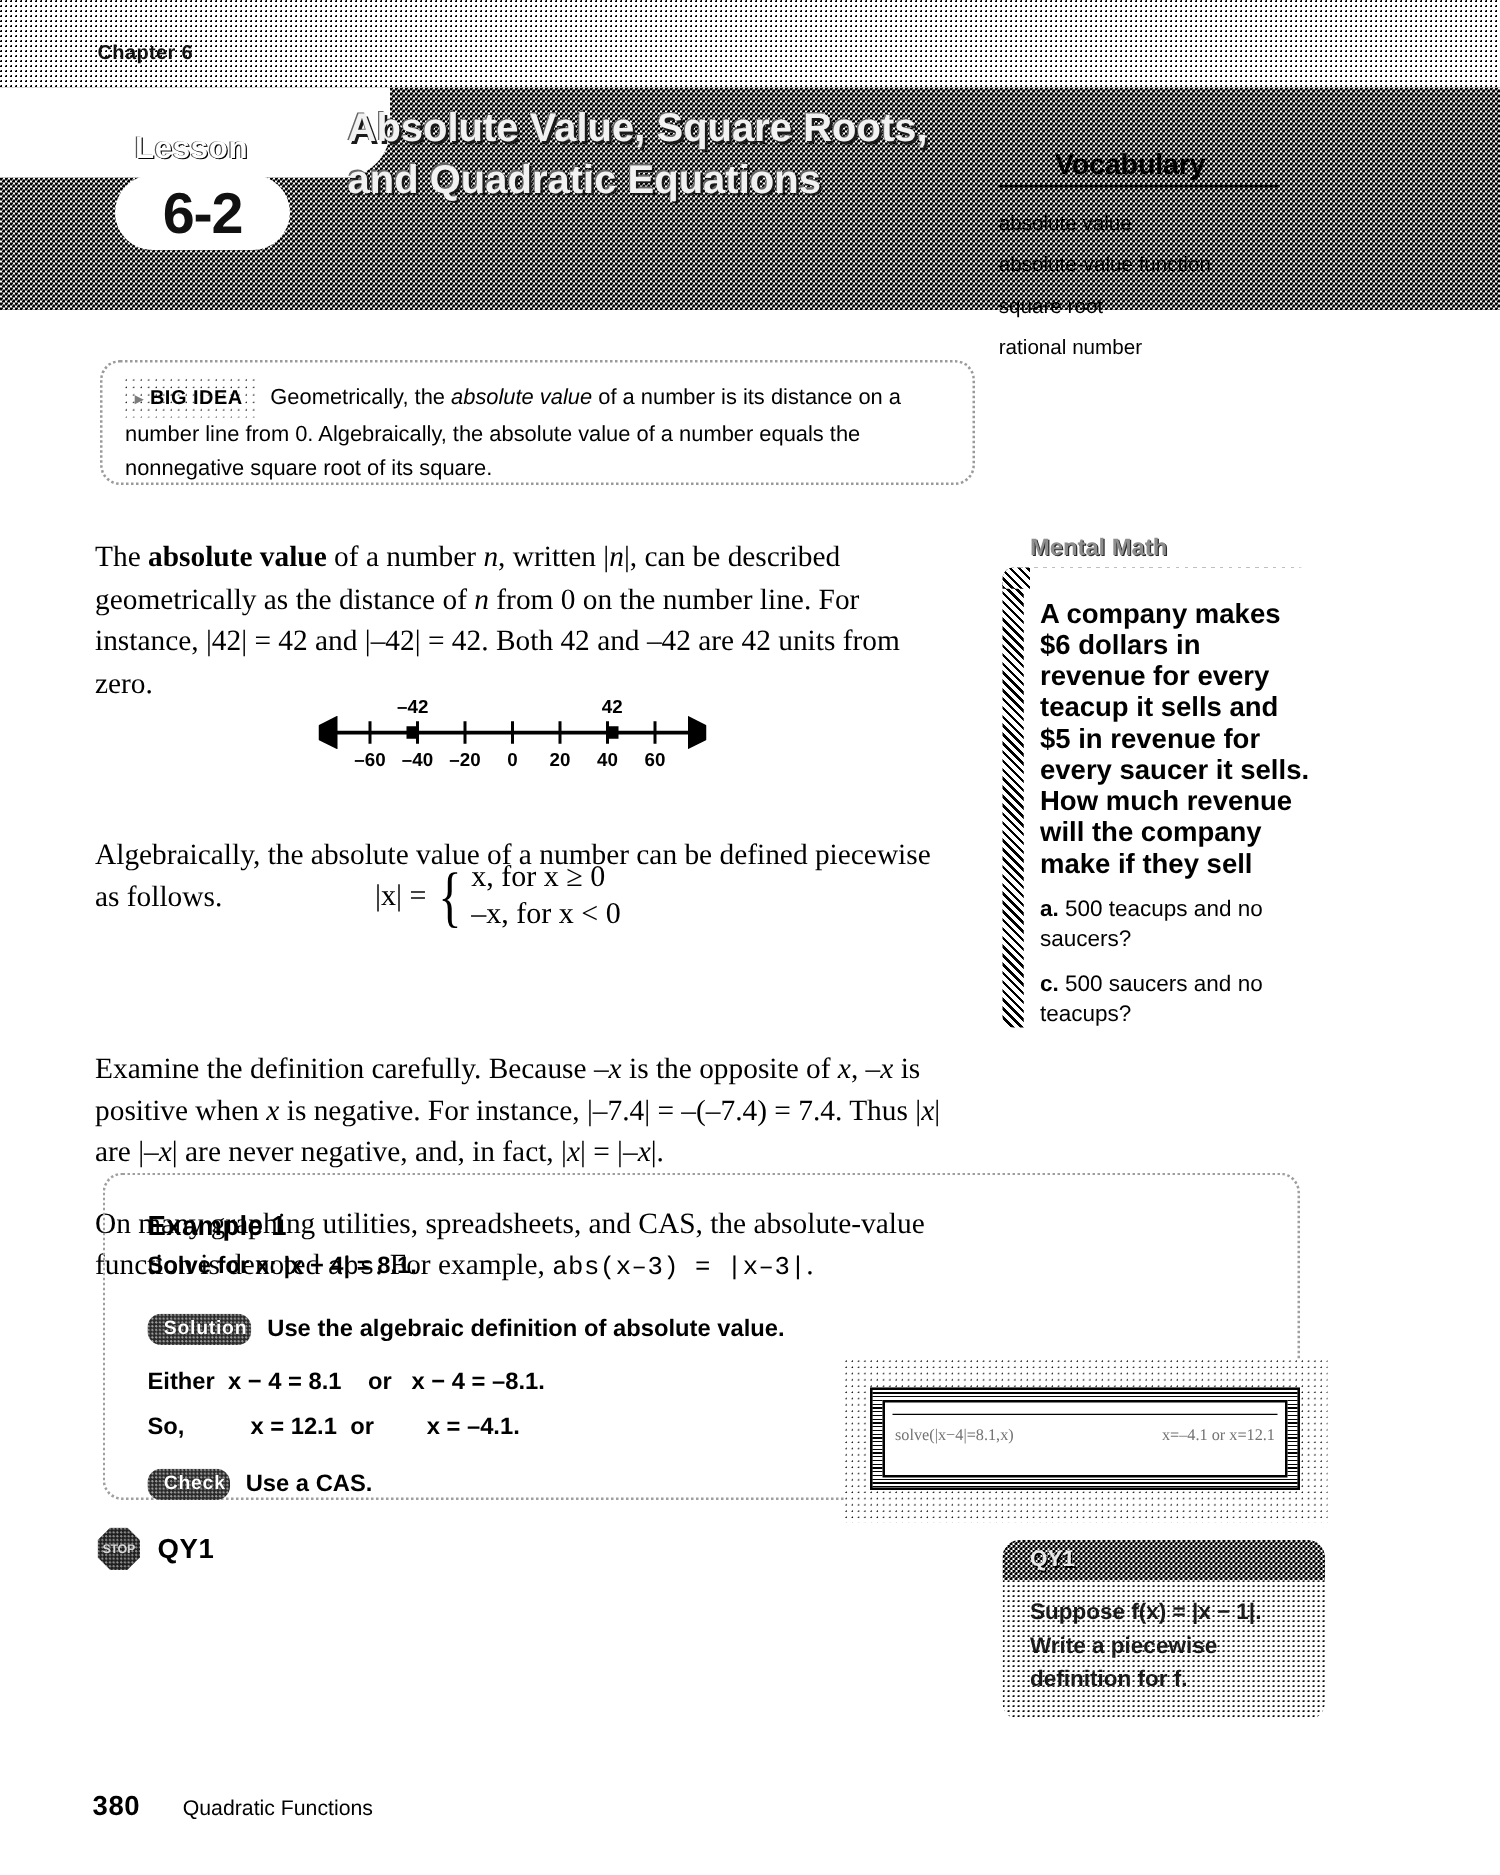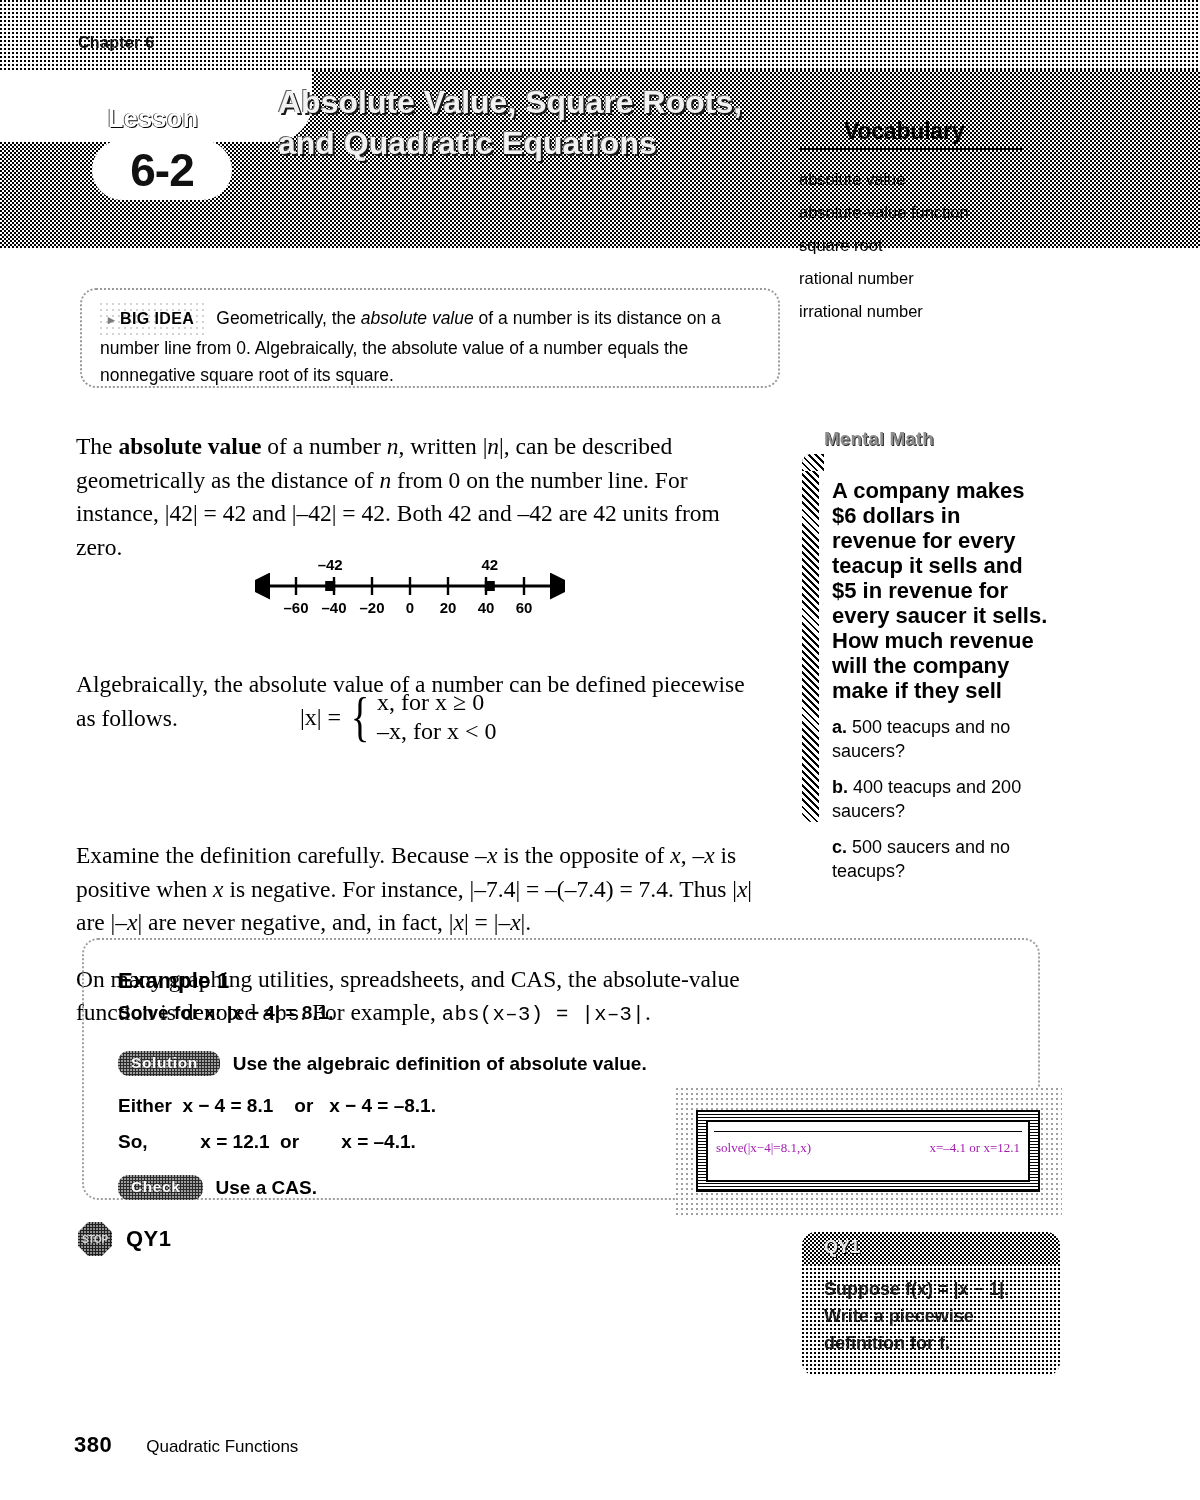--- a/index.html
+++ b/index.html
@@ -299,21 +299,21 @@
     font-weight: bold;
     font-size: 19px;
     margin-bottom: 27px;
   }
   .pill {
     display: inline-block;
     color: #ffffff;
     font-weight: bold;
     font-size: 15.5px;
     letter-spacing: 0.6px;
-    padding: 3px 22px 4px 13px;
+    padding: 3px 3px 4px 13px;
     border-radius: 11px;
     background-color: #2a2a2a;
     background-image:
       radial-gradient(circle at 1px 1px, rgba(255,255,255,0.55) 0.8px, transparent 1px);
     background-size: 3px 3px;
     text-shadow: 0 0 1px #000;
     vertical-align: 2px;
   }
   #solution-row {
     font-size: 19px;
@@ -362,21 +362,21 @@
     left: 6px; right: 6px; top: 9px;
     border-top: 1.5px solid #000;
   }
   #cas-row {
     position: absolute;
     left: 8px; right: 8px; top: 18px;
     display: flex;
     justify-content: space-between;
     font-family: "Liberation Serif", serif;
     font-size: 13px;
-    color: #a21caf;
+    color: #737373;
   }
   .cas-txt { white-space: pre; }
 
   
   #qy-marker {
     position: absolute;
     left: 78px; top: 1222px;
     display: flex;
     align-items: center;
   }
@@ -468,21 +468,20 @@
   <div id="lesson-title">Absolute Value, Square Roots, and Quadratic Equations</div>
 </div>
 
 <div id="vocabulary">
   <div id="vocab-heading">Vocabulary</div>
   <div id="vocab-rule"></div>
   <div class="vocab-item">absolute value</div>
   <div class="vocab-item">absolute-value function</div>
   <div class="vocab-item">square root</div>
   <div class="vocab-item">rational number</div>
-  <div class="vocab-item">irrational number</div>
 </div>
 
 <div id="big-idea">
   <div id="big-idea-inner">
     <span id="big-idea-tag" class="halftone-xlight"><span id="big-idea-arrow">▸</span><span>BIG IDEA</span></span><span>Geometrically, the </span><span class="bi-italic">absolute value</span><span> of a number is its distance on a number line from 0. Algebraically, the absolute value of a number equals the nonnegative square root of its square.</span>
   </div>
 </div>
 
 <div id="body-col">
 
@@ -548,21 +547,20 @@
 </div>
 
 <div id="mental-math">
   <div id="mm-heading">Mental Math</div>
   <div id="mm-frame">
     <div id="mm-hatch-left"></div>
     <div id="mm-hatch-top"></div>
     <div id="mm-content">
       <div id="mm-question">A company makes $6 dollars in revenue for every teacup it sells and $5 in revenue for every saucer it sells. How much revenue will the company make if they sell</div>
       <div class="mm-part"><span class="mm-letter">a.</span><span> 500 teacups and no saucers?</span></div>
-      <div class="mm-part"><span class="mm-letter">b.</span><span> 400 teacups and 200 saucers?</span></div>
       <div class="mm-part"><span class="mm-letter">c.</span><span> 500 saucers and no teacups?</span></div>
     </div>
   </div>
 </div>
 
 <div id="example-box">
   <div id="example-inner">
     <div id="example-title">Example 1</div>
     <div id="example-prompt">Solve for x: |x − 4| = 8.1.</div>
 

